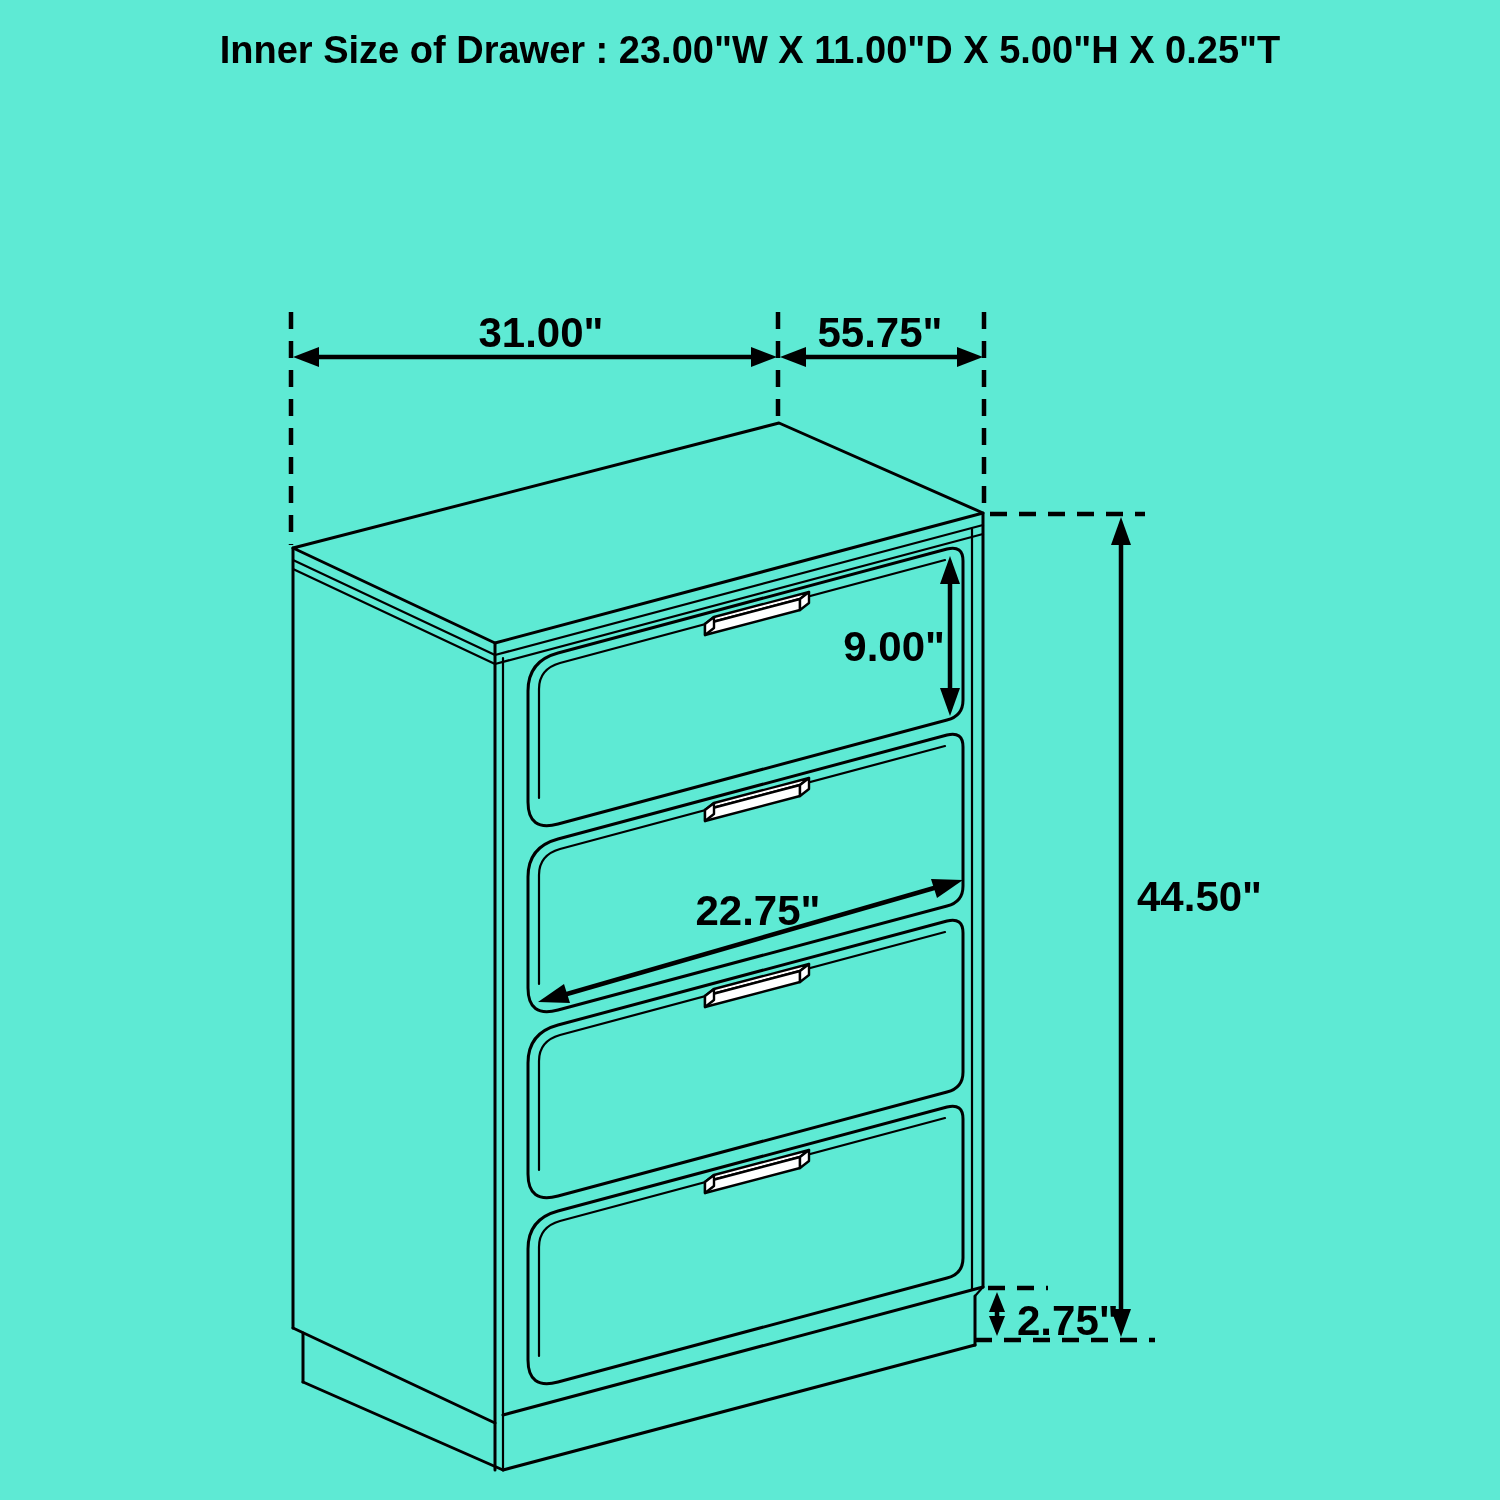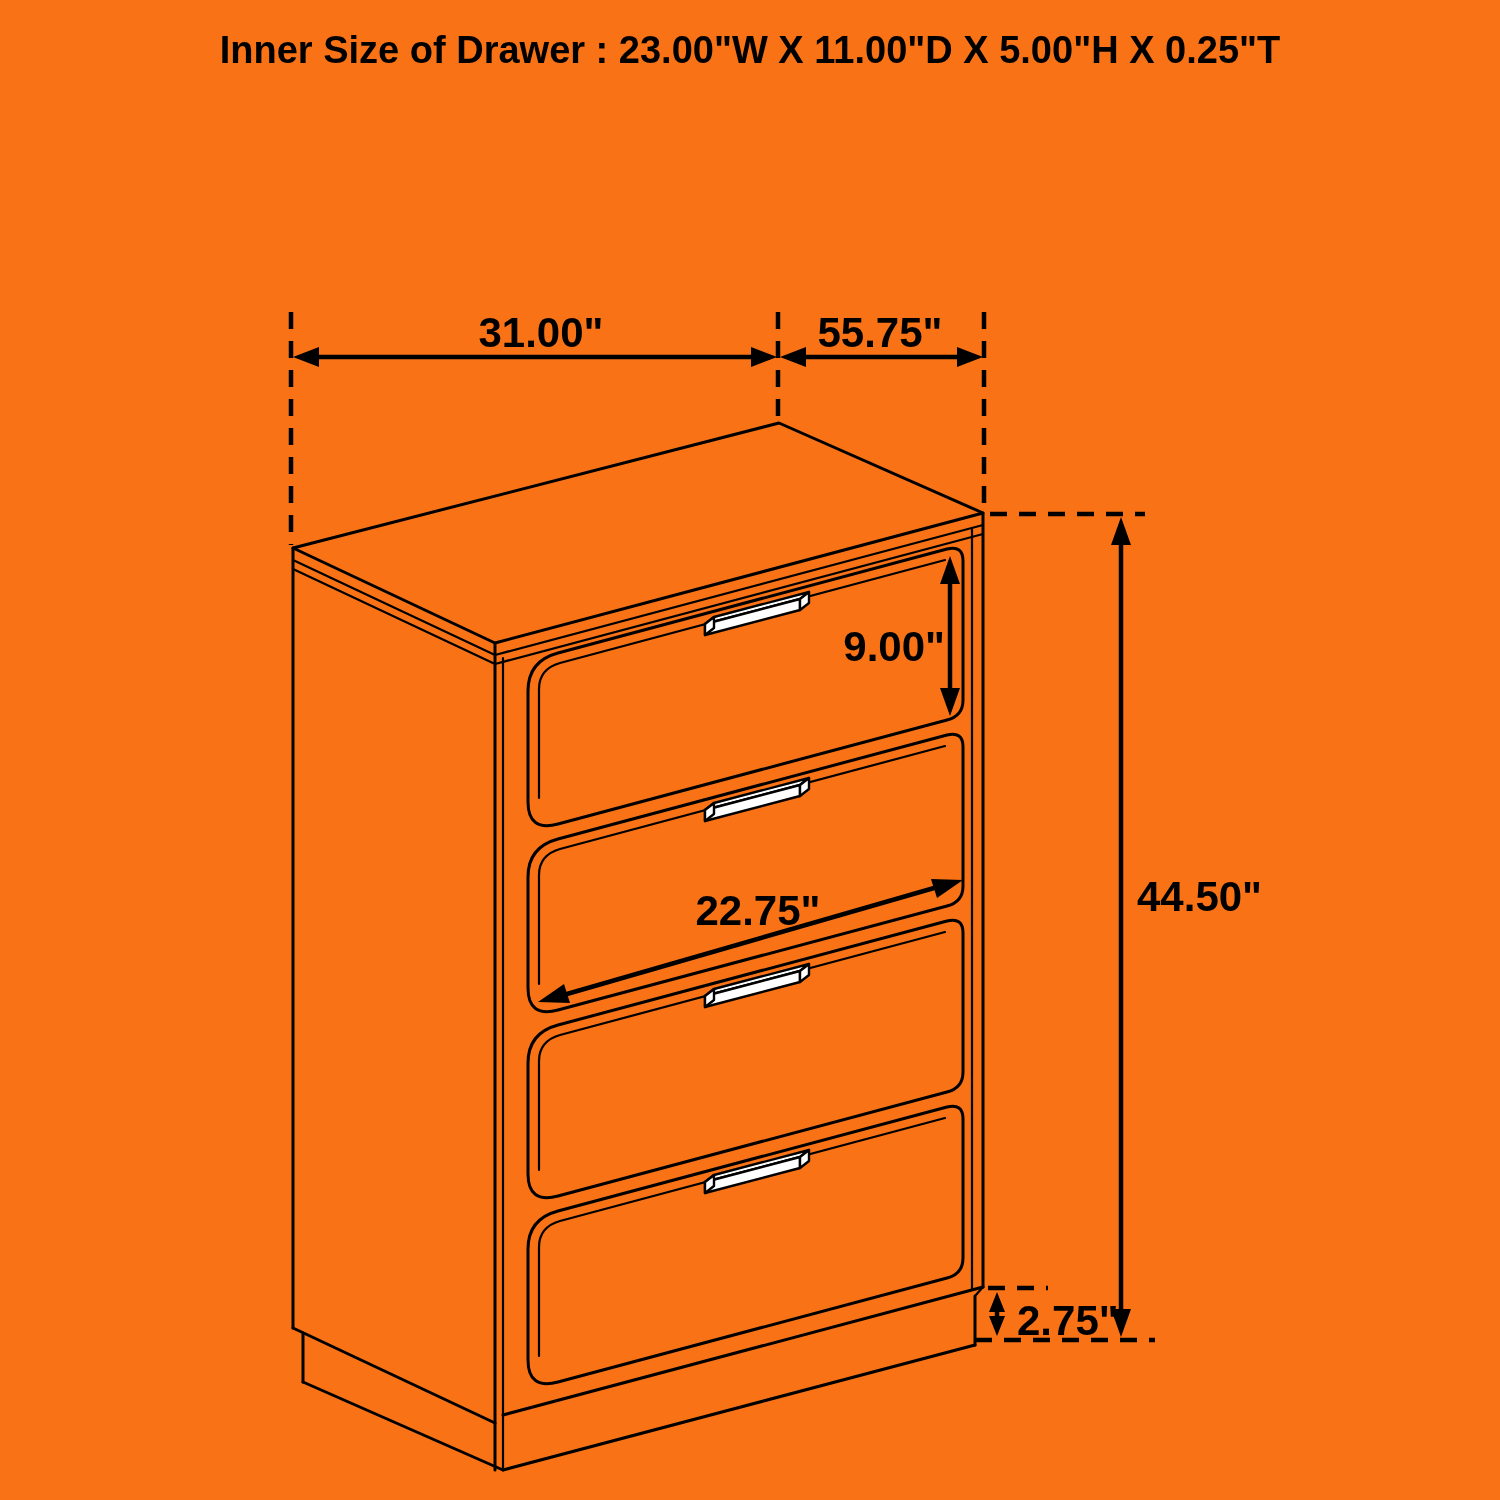--- a/index.html
+++ b/index.html
@@ -4,21 +4,21 @@
 <style>
   html, body {
     margin: 0;
     padding: 0;
     background: #ffffff;
   }
   .page {
     position: relative;
     width: 1500px;
     height: 1500px;
-    background: #f97316;
+    background: #5eead4;
     overflow: hidden;
   }
   svg { display: block; }
 
   .ln {
     fill: none;
     stroke: #000000;
     stroke-width: 3;
     stroke-linejoin: round;
     stroke-linecap: round;

